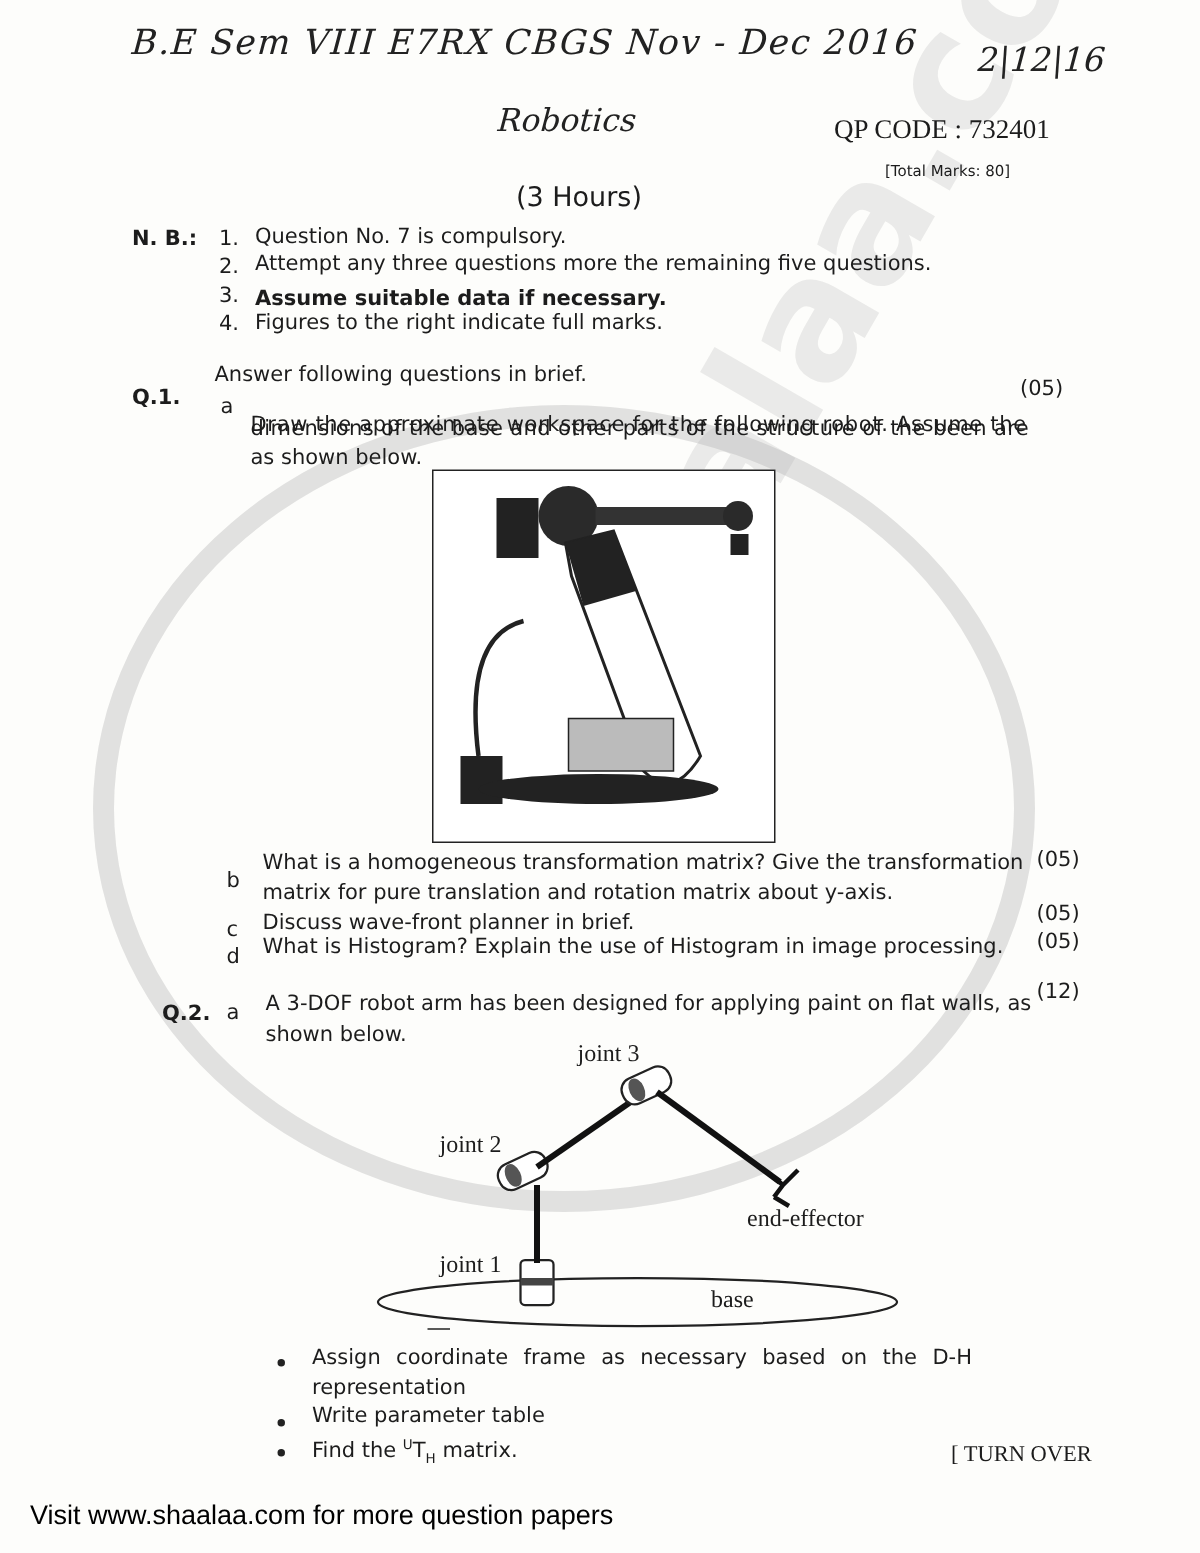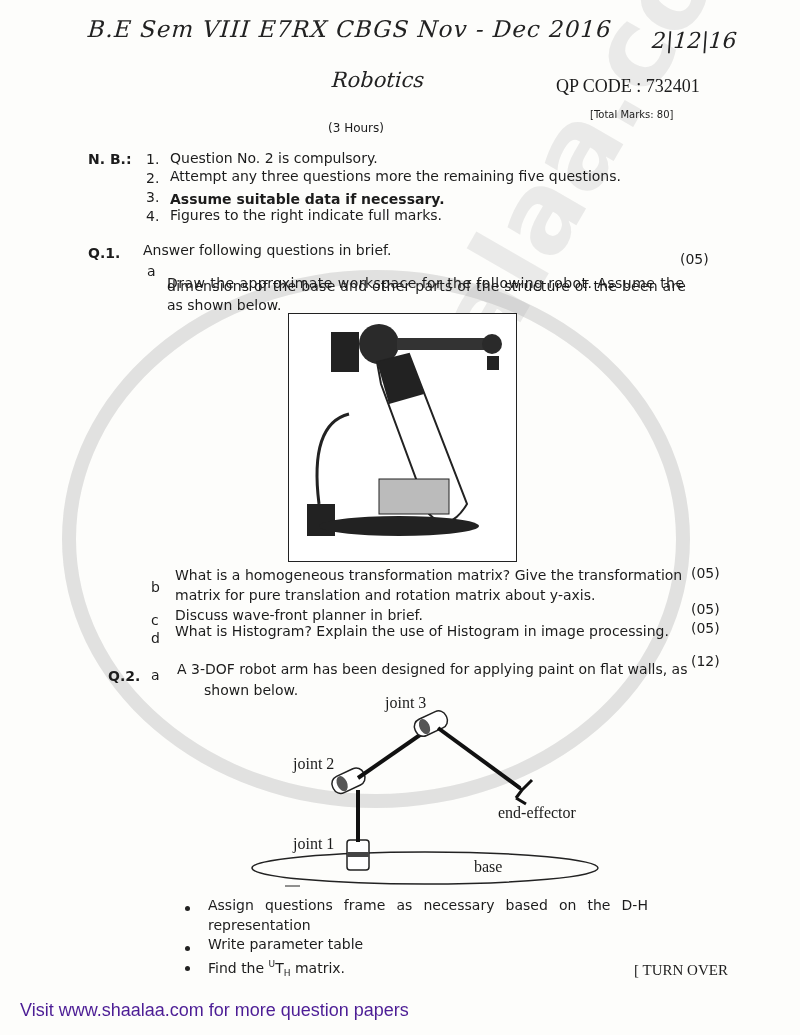--- a/index.html
+++ b/index.html
@@ -8,68 +8,68 @@
     background: #fdfdfb; color: #1c1c1c;
     font-family: "DejaVu Sans", sans-serif;
   }
   .abs { position: absolute; }
   .hand { font-family: "DejaVu Serif", serif; font-style: italic; color: #222; transform: skewX(-4deg); }
   .hdr-line { left: 88px; top: 16px; font-size: 23px; letter-spacing: 1px; white-space: nowrap; }
   .hdr-date { left: 652px; top: 28px; font-size: 22px; }
   .hdr-subject { left: 332px; top: 68px; font-size: 21px; }
   .qp-code { left: 556px; top: 76px; font-family: "Liberation Serif", serif; font-size: 18px; }
   .total-marks { left: 590px; top: 109px; font-size: 10px; }
-  .duration { left: 328px; top: 121px; font-size: 12px; text-align: center; }
+  .duration { left: 344px; top: 121px; font-size: 18px; text-align: center; }
   .txt { font-size: 14px; line-height: 18px; white-space: nowrap; }
   .bold { font-weight: bold; }
   .marks { font-size: 14px; }
   .figbox {
     left: 288px; top: 313px; width: 227px; height: 247px;
     border: 1.5px solid #222; background: #fff;
   }
   .watermark {
     left: 62px; top: 270px; width: 600px; height: 510px;
     border: 14px solid rgba(190,190,190,0.45); border-radius: 50%;
     pointer-events: none;
   }
   .wm-text {
     left: 300px; top: 500px; font-size: 110px; font-weight: bold;
     color: rgba(180,180,180,0.25); transform: rotate(-60deg);
     transform-origin: left top; white-space: nowrap; pointer-events: none;
   }
   .bullet-dot { width: 5px; height: 5px; background: #222; border-radius: 50%; }
   .diag-label { font-family: "Liberation Serif", serif; font-size: 16px; }
   .turn-over { left: 634px; top: 962px; font-family: "Liberation Serif", serif; font-size: 15px; }
-  .footer { left: 20px; top: 1000px; font-family: "Liberation Sans", sans-serif; font-size: 18px; color: #4c1d95; }
+  .footer { left: 20px; top: 1000px; font-family: "Liberation Sans", sans-serif; font-size: 18px; color: #000000; }
   sup, sub { font-size: 9px; }
 </style>
 </head>
 <body>
 
 <div class="abs watermark"></div>
 <div class="abs wm-text">shaalaa.com</div>
 
 <div class="abs hand hdr-line">B.E Sem VIII  E7RX  CBGS  Nov - Dec  2016</div>
 <div class="abs hand hdr-date">2|12|16</div>
 <div class="abs hand hdr-subject">Robotics</div>
 <div class="abs qp-code">QP CODE : 732401</div>
 <div class="abs total-marks">[Total Marks: 80]</div>
 <div class="abs duration">(3 Hours)</div>
 
 <div class="abs txt bold" style="left:88px;top:150px;">N. B.:</div>
 <div class="abs txt" style="left:146px;top:150px;">1.</div>
-<div class="abs txt" style="left:170px;top:149px;">Question No. 2 is compulsory.</div>
+<div class="abs txt" style="left:170px;top:149px;">Question No. 7 is compulsory.</div>
 <div class="abs txt" style="left:146px;top:169px;">2.</div>
 <div class="abs txt" style="left:170px;top:167px;">Attempt any three questions more the remaining five questions.</div>
 <div class="abs txt" style="left:146px;top:188px;">3.</div>
 <div class="abs txt" style="left:170px;top:190px;font-weight:bold;">Assume suitable data if necessary.</div>
 <div class="abs txt" style="left:146px;top:207px;">4.</div>
 <div class="abs txt" style="left:170px;top:206px;">Figures to the right indicate full marks.</div>
 
-<div class="abs txt bold" style="left:88px;top:244px;">Q.1.</div>
+<div class="abs txt bold" style="left:88px;top:256px;">Q.1.</div>
 <div class="abs txt" style="left:143px;top:241px;">Answer following questions in brief.</div>
 
 <div class="abs txt" style="left:147px;top:262px;">a</div>
 <div class="abs txt" style="left:167px;top:274px;letter-spacing:0.45px;">Draw the approximate workspace for the following robot. Assume the</div>
 <div class="abs txt" style="left:167px;top:277px;letter-spacing:0.25px;">dimensions of the base and other parts of the structure of the been are</div>
 <div class="abs txt" style="left:167px;top:296px;">as shown below.</div>
 <div class="abs marks" style="left:680px;top:251px;">(05)</div>
 
 <div class="abs figbox">
   <svg width="227" height="247" viewBox="0 0 227 247">
@@ -96,21 +96,21 @@
 <div class="abs txt" style="left:175px;top:606px;">Discuss wave-front planner in brief.</div>
 <div class="abs marks" style="left:691px;top:601px;">(05)</div>
 
 <div class="abs txt" style="left:151px;top:629px;">d</div>
 <div class="abs txt" style="left:175px;top:622px;">What is Histogram? Explain the use of Histogram in image processing.</div>
 <div class="abs marks" style="left:691px;top:620px;">(05)</div>
 
 <div class="abs txt bold" style="left:108px;top:667px;">Q.2.</div>
 <div class="abs txt" style="left:151px;top:666px;">a</div>
 <div class="abs txt" style="left:177px;top:660px;">A 3-DOF robot arm has been designed for applying paint on flat walls, as</div>
-<div class="abs txt" style="left:177px;top:681px;margin-left:27px;">shown below.</div>
+<div class="abs txt" style="left:177px;top:681px;">shown below.</div>
 <div class="abs marks" style="left:691px;top:653px;">(12)</div>
 
 <svg class="abs" style="left:240px;top:690px;" width="400" height="200" viewBox="0 0 400 200">
   <ellipse cx="185" cy="178" rx="173" ry="16" fill="none" stroke="#222" stroke-width="1.5"></ellipse>
   <line x1="45" y1="196" x2="60" y2="196" stroke="#222" stroke-width="1"></line>
   <rect x="107" y="150" width="22" height="30" rx="3" fill="#fff" stroke="#222" stroke-width="1.5"></rect>
   <rect x="107" y="162" width="22" height="5" fill="#444"></rect>
   <line x1="118" y1="152" x2="118" y2="100" stroke="#111" stroke-width="4"></line>
   <g transform="rotate(-25 108 92)">
     <rect x="92" y="82" width="34" height="18" rx="8" fill="#fff" stroke="#222" stroke-width="1.5"></rect>
@@ -126,21 +126,21 @@
 </svg>
 <div class="abs diag-label" style="left:385px;top:694px;">joint 3</div>
 <div class="abs diag-label" style="left:293px;top:755px;">joint 2</div>
 <div class="abs diag-label" style="left:498px;top:804px;">end-effector</div>
 <div class="abs diag-label" style="left:293px;top:835px;">joint 1</div>
 <div class="abs diag-label" style="left:430px;top:858px;margin-left:44px;">base</div>
 
 <div class="abs bullet-dot" style="left:185px;top:906px;"></div>
 <div class="abs txt" style="left:208px;top:896px;width:440px;display:flex;justify-content:space-between;">
   <span>Assign</span>
-  <span>questions</span>
+  <span>coordinate</span>
   <span>frame</span>
   <span>as</span>
   <span>necessary</span>
   <span>based</span>
   <span>on</span>
   <span>the</span>
   <span>D-H</span>
 </div>
 <div class="abs txt" style="left:208px;top:916px;">representation</div>
 

